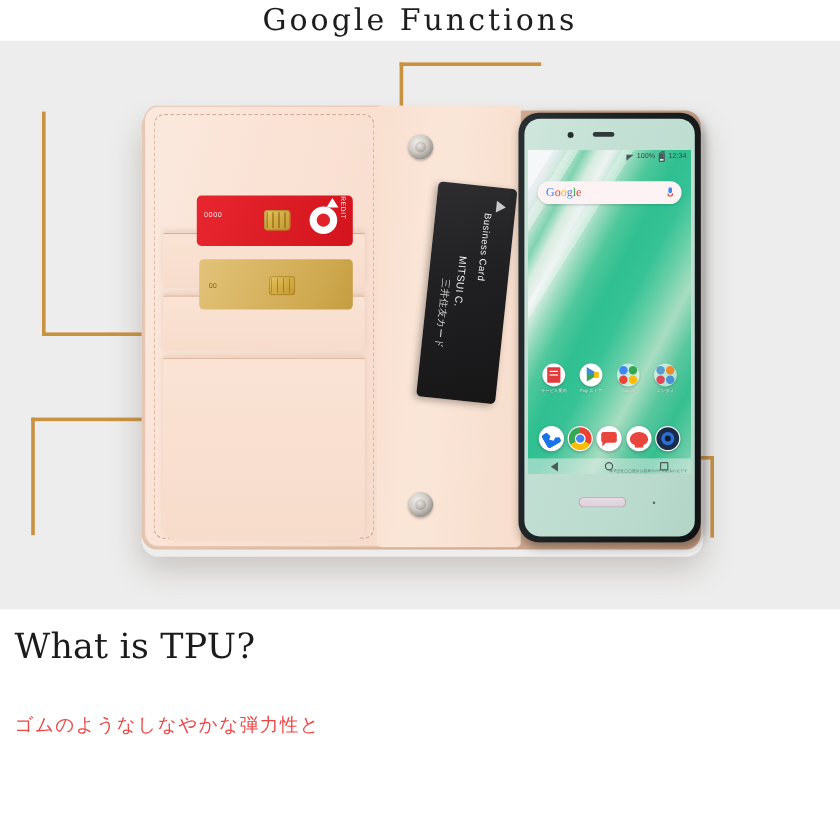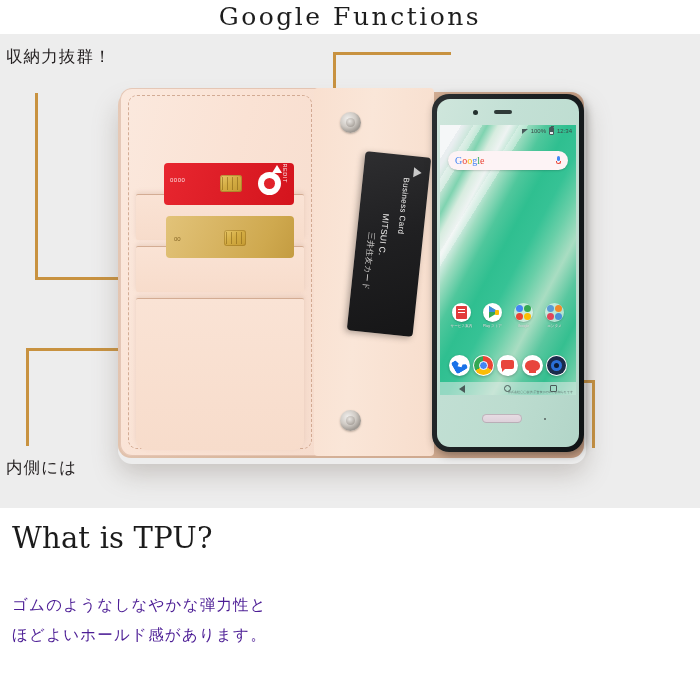--- a/index.html
+++ b/index.html
@@ -370,22 +370,22 @@
     font-family:"DejaVu Serif", serif;
     font-size:29px; color:#1b1b1b; letter-spacing:0.2px;
   }
   #tpu-sub {
     position:absolute; left:14px; top:54px;
     font-family:"Liberation Serif", serif;
     font-size:15px; color:#231f20; letter-spacing:0.8px;
   }
   #tpu-body {
     position:absolute; left:12px; top:82px;
-    font-family:Liberation Serif, serif;
-    font-size:15.5px; color:#4c1d95;
+    font-family:Liberation Mono, monospace;
+    font-size:15.5px; color:#ef4444;
     line-height:30px; letter-spacing:1.2px;
   }
 </style>
 </head>
 <body>
 
 <div id="top-section">
 
   <div id="gray-panel"></div>
 
@@ -554,35 +554,32 @@
           <div id="nav-note">株式会社◯◯提供 広告表示の中のお知らせです</div>
         </div>
       </div>
 
       <div id="home-btn"></div>
       <div id="mic-hole"></div>
     </div>
   </div>
 
   <div class="callout" id="callout-pocket">
-    <div class="l1">収納力抜群！</div>
   </div>
 
 
   <div class="callout" id="callout-pu">
-    <div class="l1">内側には</div>
   </div>
 
   <div class="callout" id="callout-tpu">
     <div class="l1" style="margin-top:25px;">スマホ本体をしっかりホールド！TPU素材を使用。</div>
   </div>
 </div>
 
 <div id="bottom-section">
 
   <div id="tpu-title">What is TPU?</div>
 
   <div id="tpu-body">
     <div>ゴムのようなしなやかな弾力性と</div>
-    <div>ほどよいホールド感があります。</div>
   </div>
 
 </div>
 
 </body></html>

